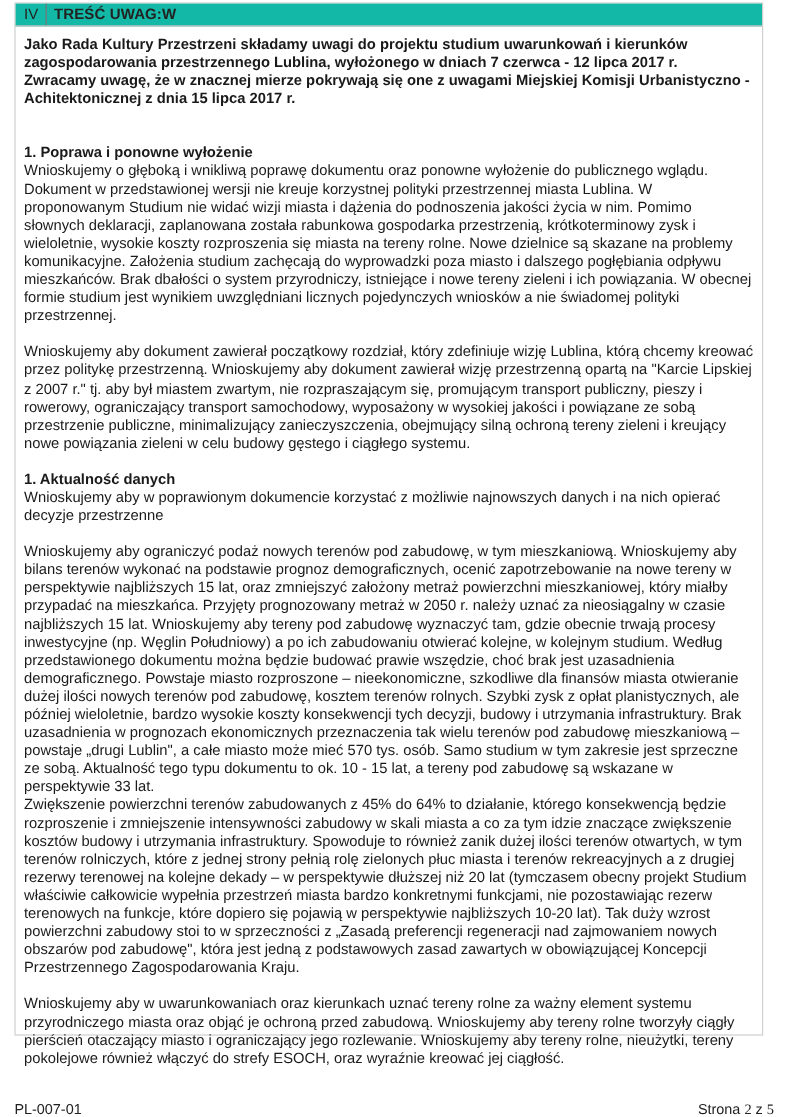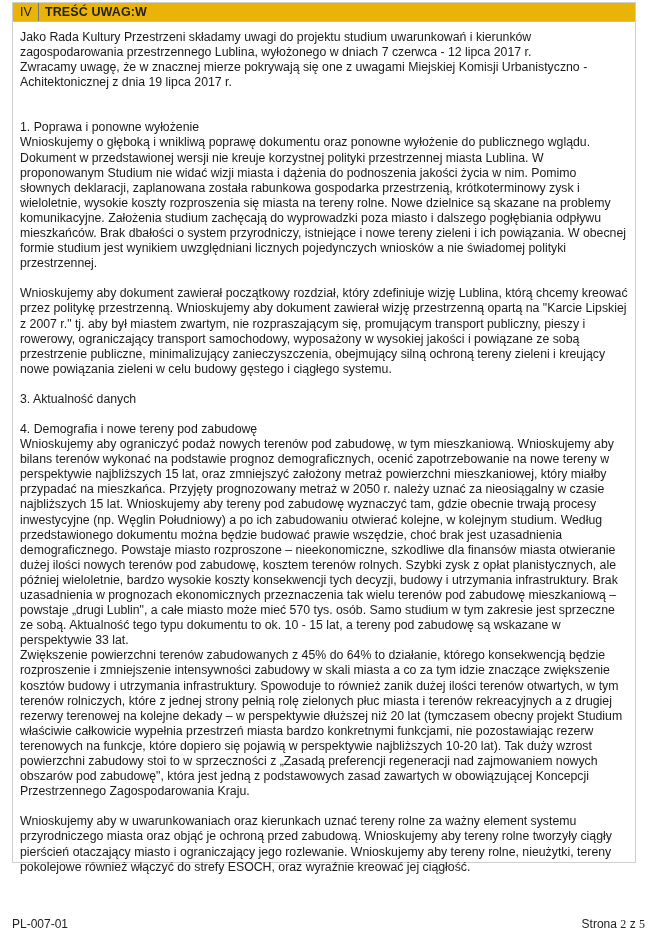--- a/index.html
+++ b/index.html
@@ -5,70 +5,70 @@
   html, body { margin: 0; padding: 0; background: #ffffff; }
   body {
     width: 665px; height: 931px; position: relative; overflow: hidden;
     font-family: "Liberation Sans", sans-serif; color: #1a1a1a;
   }
   .form-box {
     position: absolute; left: 12px; top: 2px; width: 624px; height: 861px;
     border: 1px solid #cfcfcf; box-sizing: border-box; background: #fff;
   }
   .section-header {
-    height: 18px; background: #eab308; display: flex; align-items: center;
+    height: 18px; background: #14b8a6; display: flex; align-items: center;
     font-size: 12.5px; color: #222; border-bottom: 1px solid #bdbdbd;
   }
   .section-num { width: 26px; padding-left: 7px; box-sizing: border-box; border-right: 1px solid #777; height: 100%; display:flex; align-items:center; }
   .section-title { padding-left: 6px; letter-spacing: 0.1px; font-weight: bold; }
   .content { padding: 8px 6px 0 7px; font-size: 12.3px; line-height: 15.1px; }
-  .intro { font-weight: normal; }
+  .intro { font-weight: bold; }
   p { margin: 0; }
   .gap { height: 15px; }
   .note { margin-top: 0; }
-  .item-title { font-weight: normal; }
+  .item-title { font-weight: bold; }
   .footer {
     position: absolute; top: 917px; left: 12px; right: 20px; font-size: 12px;
     display: flex; justify-content: space-between; color: #222;
   }
   .footer .page { font-family: "Liberation Sans", sans-serif; }
   .footer .page .num { font-family: "Liberation Serif", serif; }
 </style>
 </head>
 <body>
 
 <div class="form-box">
   <div class="section-header">
     <div class="section-num">IV</div>
     <div class="section-title">TREŚĆ UWAG:W</div>
   </div>
   <div class="content">
     <p class="intro">Jako Rada Kultury Przestrzeni składamy uwagi do projektu studium uwarunkowań i kierunków zagospodarowania przestrzennego Lublina, wyłożonego w dniach 7 czerwca - 12 lipca 2017 r.</p>
-    <p class="intro">Zwracamy uwagę, że w znacznej mierze pokrywają się one z uwagami Miejskiej Komisji Urbanistyczno - Achitektonicznej z dnia 19 lipca 2017 r.</p>
+    <p class="intro">Zwracamy uwagę, że w znacznej mierze pokrywają się one z uwagami Miejskiej Komisji Urbanistyczno - Achitektonicznej z dnia 15 lipca 2017 r.</p>
     <div class="gap"></div>
     <div class="gap"></div>
 
     <div>
       <p class="item-title">1. Poprawa i ponowne wyłożenie</p>
       <p>Wnioskujemy o głęboką i wnikliwą poprawę dokumentu oraz ponowne wyłożenie do publicznego wglądu. Dokument w przedstawionej wersji nie kreuje korzystnej polityki przestrzennej miasta Lublina. W proponowanym Studium nie widać wizji miasta i dążenia do podnoszenia jakości życia w nim. Pomimo słownych deklaracji, zaplanowana została rabunkowa gospodarka przestrzenią, krótkoterminowy zysk i wieloletnie, wysokie koszty rozproszenia się miasta na tereny rolne. Nowe dzielnice są skazane na problemy komunikacyjne. Założenia studium zachęcają do wyprowadzki poza miasto i dalszego pogłębiania odpływu mieszkańców. Brak dbałości o system przyrodniczy, istniejące i nowe tereny zieleni i ich powiązania. W obecnej formie studium jest wynikiem uwzględniani licznych pojedynczych wniosków a nie świadomej polityki przestrzennej.</p>
     </div>
     <div class="gap"></div>
 
     <div>
       <p>Wnioskujemy aby dokument zawierał początkowy rozdział, który zdefiniuje wizję Lublina, którą chcemy kreować przez politykę przestrzenną. Wnioskujemy aby dokument zawierał wizję przestrzenną opartą na "Karcie Lipskiej z 2007 r." tj. aby był miastem zwartym, nie rozpraszającym się, promującym transport publiczny, pieszy i rowerowy, ograniczający transport samochodowy, wyposażony w wysokiej jakości i powiązane ze sobą przestrzenie publiczne, minimalizujący zanieczyszczenia, obejmujący silną ochroną tereny zieleni i kreujący nowe powiązania zieleni w celu budowy gęstego i ciągłego systemu.</p>
     </div>
     <div class="gap"></div>
 
     <div>
-      <p class="item-title">3. Aktualność danych</p>
+      <p class="item-title">1. Aktualność danych</p>
+      <p>Wnioskujemy aby w poprawionym dokumencie korzystać z możliwie najnowszych danych i na nich opierać decyzje przestrzenne</p>
     </div>
     <div class="gap"></div>
 
     <div>
-      <p class="item-title">4. Demografia i nowe tereny pod zabudowę</p>
       <p>Wnioskujemy aby ograniczyć podaż nowych terenów pod zabudowę, w tym mieszkaniową. Wnioskujemy aby bilans terenów wykonać na podstawie prognoz demograficznych, ocenić zapotrzebowanie na nowe tereny w perspektywie najbliższych 15 lat, oraz zmniejszyć założony metraż powierzchni mieszkaniowej, który miałby przypadać na mieszkańca. Przyjęty prognozowany metraż w 2050 r. należy uznać za nieosiągalny w czasie najbliższych 15 lat. Wnioskujemy aby tereny pod zabudowę wyznaczyć tam, gdzie obecnie trwają procesy inwestycyjne (np. Węglin Południowy) a po ich zabudowaniu otwierać kolejne, w kolejnym studium. Według przedstawionego dokumentu można będzie budować prawie wszędzie, choć brak jest uzasadnienia demograficznego. Powstaje miasto rozproszone – nieekonomiczne, szkodliwe dla finansów miasta otwieranie dużej ilości nowych terenów pod zabudowę, kosztem terenów rolnych. Szybki zysk z opłat planistycznych, ale później wieloletnie, bardzo wysokie koszty konsekwencji tych decyzji, budowy i utrzymania infrastruktury. Brak uzasadnienia w prognozach ekonomicznych przeznaczenia tak wielu terenów pod zabudowę mieszkaniową – powstaje „drugi Lublin", a całe miasto może mieć 570 tys. osób. Samo studium w tym zakresie jest sprzeczne ze sobą. Aktualność tego typu dokumentu to ok. 10 - 15 lat, a tereny pod zabudowę są wskazane w perspektywie 33 lat.</p>
       <p>Zwiększenie powierzchni terenów zabudowanych z 45% do 64% to działanie, którego konsekwencją będzie rozproszenie i zmniejszenie intensywności zabudowy w skali miasta a co za tym idzie znaczące zwiększenie kosztów budowy i utrzymania infrastruktury. Spowoduje to również zanik dużej ilości terenów otwartych, w tym terenów rolniczych, które z jednej strony pełnią rolę zielonych płuc miasta i terenów rekreacyjnych a z drugiej rezerwy terenowej na kolejne dekady – w perspektywie dłuższej niż 20 lat (tymczasem obecny projekt Studium właściwie całkowicie wypełnia przestrzeń miasta bardzo konkretnymi funkcjami, nie pozostawiając rezerw terenowych na funkcje, które dopiero się pojawią w perspektywie najbliższych 10-20 lat). Tak duży wzrost powierzchni zabudowy stoi to w sprzeczności z „Zasadą preferencji regeneracji nad zajmowaniem nowych obszarów pod zabudowę", która jest jedną z podstawowych zasad zawartych w obowiązującej Koncepcji Przestrzennego Zagospodarowania Kraju.</p>
     </div>
     <div class="gap"></div>
 
     <div>
       <p>Wnioskujemy aby w uwarunkowaniach oraz kierunkach uznać tereny rolne za ważny element systemu przyrodniczego miasta oraz objąć je ochroną przed zabudową. Wnioskujemy aby tereny rolne tworzyły ciągły pierścień otaczający miasto i ograniczający jego rozlewanie. Wnioskujemy aby tereny rolne, nieużytki, tereny pokolejowe również włączyć do strefy ESOCH, oraz wyraźnie kreować jej ciągłość.</p>
     </div>
   </div>
 </div>

